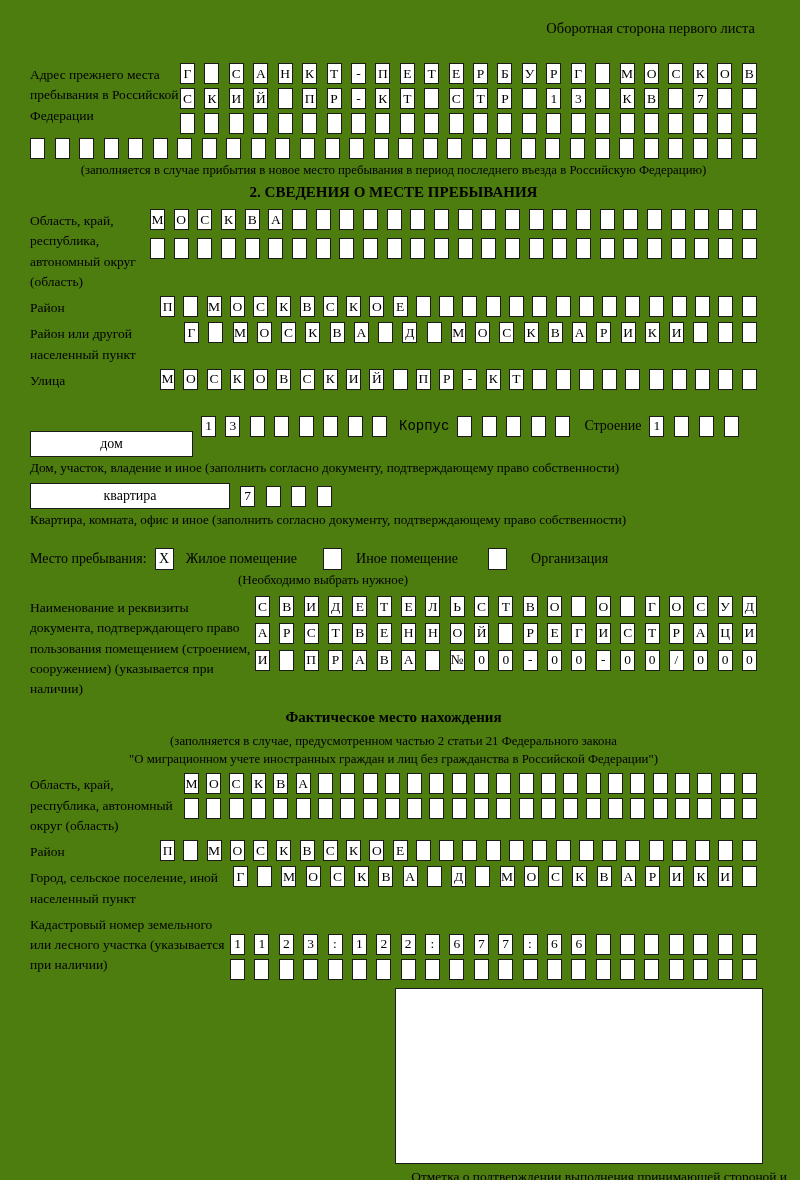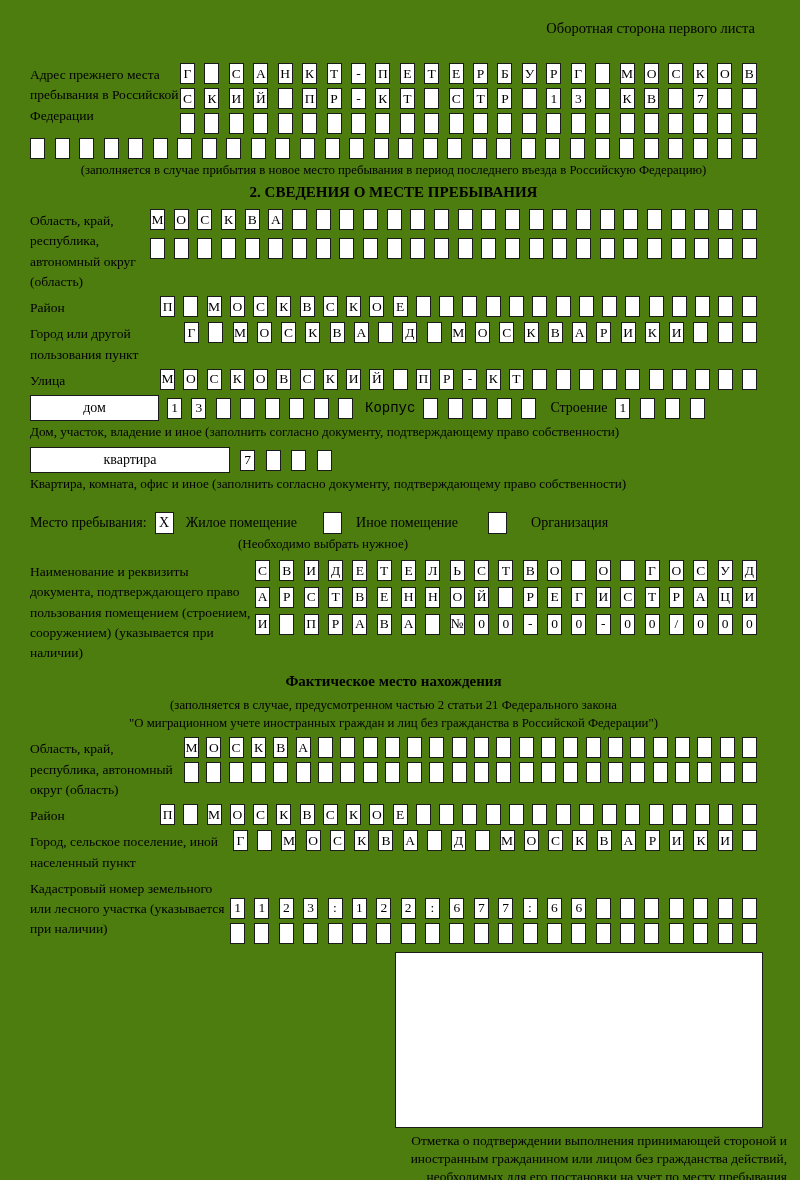--- a/index.html
+++ b/index.html
@@ -282,21 +282,21 @@
           <span class="cell"></span>
           <span class="cell"></span>
           <span class="cell"></span>
           <span class="cell"></span>
           <span class="cell"></span>
         </div>
       </div>
   </div>
 
   <div class="field">
-    <div class="flabel w154">Город или другой пользования пункт</div>
+    <div class="flabel w154">Район или другой населенный пункт</div>
     <div class="gridcol">
         <div class="grid" style="max-height:25px">
           <span class="cell">Г</span>
           <span class="cell"></span>
           <span class="cell">М</span>
           <span class="cell">О</span>
           <span class="cell">С</span>
           <span class="cell">К</span>
           <span class="cell">В</span>
           <span class="cell">А</span>
@@ -348,21 +348,21 @@
           <span class="cell"></span>
           <span class="cell"></span>
           <span class="cell"></span>
           <span class="cell"></span>
           <span class="cell"></span>
         </div>
       </div>
   </div>
 
   <div class="hrow">
-    <div class="big-box" style="width:129px;">дом</div>
+    <div class="big-box" style="width:163px;margin-top:36px;">дом</div>
     <div class="cells-fixed" style="width:186px; margin-left:8px;">
         <span class="cell">1</span>
         <span class="cell">3</span>
         <span class="cell"></span>
         <span class="cell"></span>
         <span class="cell"></span>
         <span class="cell"></span>
         <span class="cell"></span>
         <span class="cell"></span>
       </div>

